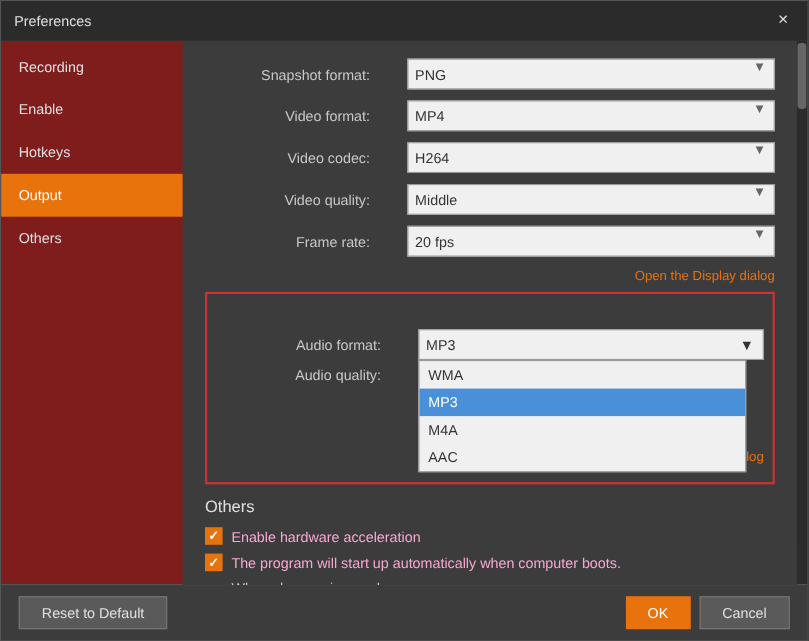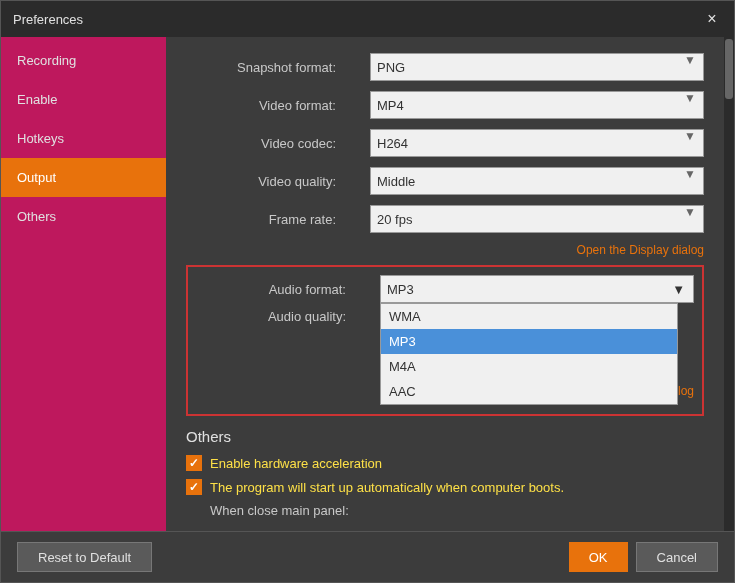--- a/index.html
+++ b/index.html
@@ -41,21 +41,21 @@
     }
 
     .content {
       display: flex;
       flex: 1;
       overflow: hidden;
     }
 
     .sidebar {
       width: 165px;
-      background: #be185d;
+      background: #7f1d1d;
       flex-shrink: 0;
       padding-top: 4px;
     }
 
     .sidebar-item {
       padding: 12px 16px;
       cursor: pointer;
       color: #e0e0e0;
       font-size: 13px;
     }
@@ -174,21 +174,21 @@
     }
 
     .checkbox-custom::after {
       content: '✓';
       color: #fff;
       font-size: 12px;
       font-weight: bold;
     }
 
     .checkbox-label {
-      color: #fde047;
+      color: #f9a8d4;
       font-size: 13px;
     }
 
     .when-close-label {
       color: #c8c8c8;
       font-size: 13px;
       margin-top: 4px;
       margin-left: 24px;
     }
 
@@ -353,21 +353,21 @@
           <span class="select-arrow">▼</span>
         </div>
       </div>
 
       <div style="text-align:right; margin-bottom: 8px;">
         <a class="open-dialog-link">Open the Display dialog</a>
       </div>
 
       <div class="audio-section">
 
-        <div class="form-row" style="margin-bottom:6px;">
+        <div class="form-row" style="margin-bottom:6px;margin-top:24px;">
           <span class="form-label">Audio format:</span>
           <div class="select-wrapper" style="position: relative;">
             <div class="audio-format-display">
               <span>MP3</span>
               <span style="position:absolute; right:8px;">▼</span>
             </div>
 
             <ul class="dropdown-menu">
               <li>WMA</li>
               <li class="selected">MP3</li>

